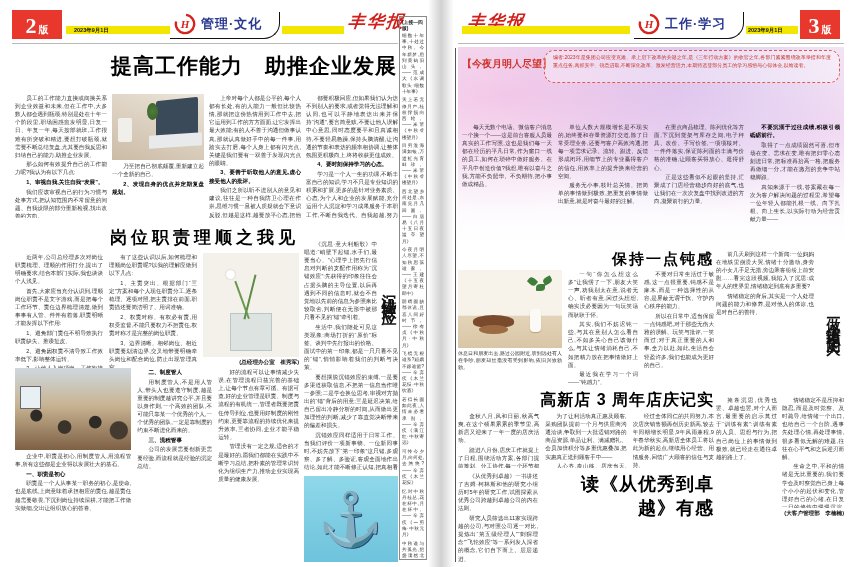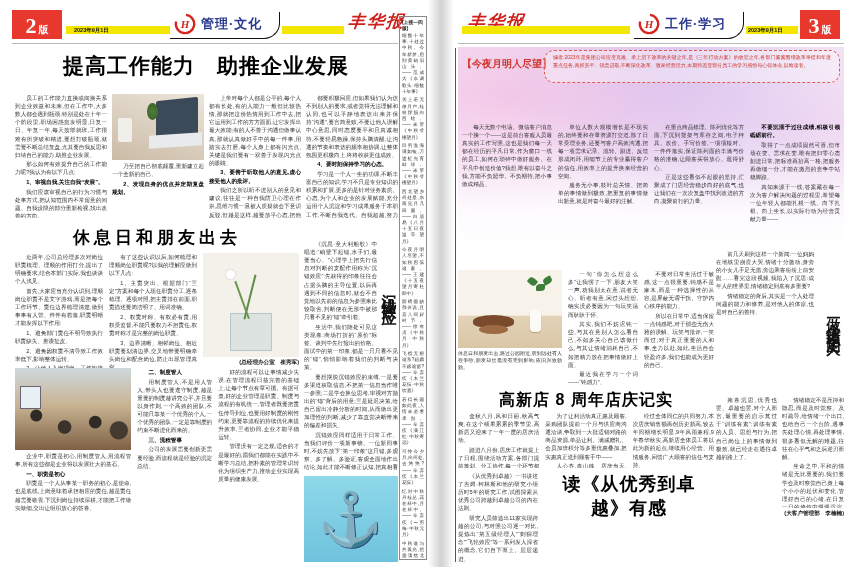--- a/index.html
+++ b/index.html
@@ -15,21 +15,21 @@
   .poem-line{font-size:4.6px;line-height:1.35;margin:0 0 2.5px;color:#333;text-align:justify;}
   .yellowbar{background:#f3e600;height:8px;}
   .pagebox{background:#e8382d;color:#fff;display:flex;align-items:flex-end;justify-content:center;gap:2px;padding-bottom:2px;box-sizing:border-box;}
   .pagenum{font-size:22px;font-weight:bold;font-family:"Liberation Serif",serif;line-height:1;}
   .pageword{font-size:10px;font-weight:bold;line-height:1.4;}
   .capsule{border-bottom:1.5px solid #111;border-right:1.5px solid #111;border-radius:0 0 16px 0;display:flex;align-items:center;gap:5px;padding:0 10px 2px 4px;box-sizing:border-box;background:#fff;}
   .sectionlabel{font-size:13px;font-weight:bold;color:#2b3a8f;letter-spacing:1px;}
   .masthead{font-family:"Liberation Serif",serif;font-style:italic;font-weight:bold;color:#cf1f1a;font-size:17px;letter-spacing:2px;transform:skewX(-6deg);}
   .datetext{font-size:5.5px;font-weight:bold;color:#111;}
   .rule{background:#b9b9b9;height:1px;}
-  .h-main{font-weight:bold;color:#000;text-align:center;}
+  .h-main{font-weight:bold;color:#000;text-align:right;}
   .h-serif{font-family:"Liberation Serif",serif;}
   .photo{position:relative;overflow:hidden;}
   
   .ph-desk{background:linear-gradient(200deg,#ece5da,#cbbba6);}
   .ph-desk .screen{position:absolute;right:6%;top:8%;width:46%;height:58%;background:#3a4a58;transform:skewY(-6deg);border-radius:2px;}
   .ph-desk .keyb{position:absolute;right:2%;top:60%;width:58%;height:20%;background:#e8eaec;transform:skewY(-4deg);}
   .ph-desk .plant{position:absolute;left:38%;top:14%;width:12%;height:26%;background:radial-gradient(circle,#4e7d3a,#39602a);border-radius:50%;}
   .ph-desk .cup{position:absolute;left:6%;top:36%;width:16%;height:36%;background:#f1efe9;border-radius:2px;}
   .ph-flower{background:#f4f1ea;}
   .ph-flower .cube{position:absolute;left:28%;bottom:6%;width:42%;height:34%;background:rgba(190,210,215,.45);border:1px solid #b7c6c9;}
@@ -106,21 +106,21 @@
       <div>
           <p class="para">都要积极回应,但如果我们认为达不到别人的要求,或者觉得无法理解和认同,也可以平静地表达出来并保持“沟通”,要言简意赅,不要让他人误解中心意思,同时态度要平和且真诚相待,不要轻易急躁,保持头脑清醒,让沟通的节奏和表达的频率相协调,让整体氛围更积极向上,终将收获更佳成效。</p>
           <p class="para subhead">4、要时刻保持学习的心态。</p>
           <p class="para">学习是一个人一生的功课,不断丰富自己的知识,学习不只是专业知识的积累和扩展,更多的是针对业务素质、心态,为个人和企业的发展赋能,充分运用个人沉淀和学习成果服务于本职工作,不断自我迭代、自我超越,努力为企业发展贡献自己的力量。</p>
         </div>
 
     </div>
   </div>
 
   <div class="abs" style="left:15px;top:226px;width:284px;">
-    <div class="h-main h-serif" style="font-size:17px;letter-spacing:4px;margin-bottom:4px;">休息日和朋友出去</div>
+    <div class="h-main h-serif" style="font-size:17px;letter-spacing:4px;margin-bottom:4px;">岗位职责理顺之我见</div>
     <div class="cols" style="gap:6px;height:118px;">
       <div class="col" style="width:88px;">
           <p class="para">近两年,公司总经理多次对岗位职责梳理、理顺的作用打分,提出了明确要求,结合本部门实际,我也谈谈个人浅见。</p>
           <p class="para">首先,大家应当充分认识到,理顺岗位职责不是文字游戏,而是把每个工作环节、责任边界梳理清楚,做到事事有人管、件件有着落,职责明晰才能发挥以下作用:</p>
           <p class="para">1、避免部门责任不明导致执行职责缺失、推诿扯皮。</p>
           <p class="para">2、避免因权责不清导致工作效率低下,影响整体运转。</p>
           <p class="para">3、让他人入岗顶岗、工作衔接更加顺畅,提高协同效率。</p>
         </div>
       <div class="col" style="width:88px;">
           <p class="para">有了这些认识以后,如何梳理和理顺岗位职责呢?以我的理解应做到以下几点:</p>
@@ -232,20 +232,21 @@
           <p class="para">正是这些看似不起眼的坚持,汇聚成了门店经营稳步向好的底气,也让我们在一次次复盘中找到改进的方向,凝聚前行的力量。</p>
         </div>
       <div class="col" style="width:90px;">
           <p class="para subhead">不要沉湎于过往成绩,积极引领砥砺前行。</p>
           <p class="para">取得了一点成绩固然可喜,但市场在变、需求在变,唯有把归零心态刻进日常,把标准再抬高一格,把服务再做细一分,才能在激烈的竞争中站稳脚跟。</p>
           <p class="para">真知来源于一线,答案藏在每一次为客户解决问题的过程里,希望每一位年轻人都能扎根一线、向下扎根、向上生长,以实际行动为经营贡献力量——</p>
         </div>
     </div>
   </div>
 
+  <div class="abs h-main" style="left:458px;top:250px;width:256px;font-size:15px;letter-spacing:2px;">保持一点钝感</div>
   <div class="abs cols" style="left:458px;top:270px;width:256px;height:116px;gap:6px;">
     <div class="col" style="width:104px;">
       <div class="photo ph-pottery" style="width:104px;height:78px;">
         <div class="bowl1"></div>
           <div class="bowl2"></div>
           <div class="vase"></div>
         <div class="leaf" style="right:16%;top:18%;"></div>
         <div class="leaf" style="right:24%;top:10%;transform:rotate(40deg);"></div>
         <div class="leaf" style="right:10%;top:9%;transform:rotate(-30deg);"></div>
       </div>
@@ -255,21 +256,21 @@
         <p class="para">一句“你怎么想这么多”让我愣了一下,朋友大笑一声,劝我别太在意,说者无心、听者有意,回过头想想,确实没必要因为一句玩笑话而耿耿于怀。</p>
         <p class="para">其实,我们不妨迟钝一些,与其在意别人怎么看自己,不如多关心自己该做什么,与其让情绪消耗自己,不如把精力放在把事情做好上面。</p>
         <p class="para">最近我在学习一个词——“钝感力”。</p>
       </div>
     <div class="col" style="width:70px;">
         <p class="para">不要对日常生活过于敏感,这一点很重要,钝感不是麻木,而是一种选择性的从容,是屏蔽无谓干扰、守护内心秩序的能力。</p>
         <p class="para">所以在日常中,适当保留一点钝感吧,对于那些无伤大雅的误解、玩笑与批评,一笑而过;对于真正重要的人和事,全力以赴,如此,生活自会轻盈许多,我们也能成为更好的自己。</p>
       </div>
   </div>
 
-  <div class="abs h-main" style="left:458px;top:390px;width:256px;font-size:16px;letter-spacing:1px;">高新店 8 周年店庆记实</div>
+  <div class="abs h-main" style="left:458px;top:390px;width:256px;font-size:16px;letter-spacing:1px;">高新店 3 周年店庆记实</div>
   <div class="abs cols" style="left:458px;top:412px;width:256px;height:56px;gap:6px;">
     <div class="col" style="width:82px;">
         <p class="para">金秋八月,风和日丽,秋高气爽,在这个硕果累累的季节里,高新店又迎来了一年一度的店庆活动。</p>
         <p class="para">踏进八月份,店庆工作就提上了日程,围绕活动方案,各部门提前筹划、分工协作,每一个环节都反复打磨,各组同事主动加班加点,只为给顾客呈现一场诚意满满的周年庆。</p>
       </div>
     <div class="col" style="width:82px;">
         <p class="para">为了让利活动真正惠及顾客,采购团队提前一个月与供应商沟通洽谈,争取到一大批适销对路的商品资源,单品让利、满减赠礼、会员加倍积分等多重优惠叠加,把实惠真正送到顾客手中——</p>
         <p class="para">人心齐,泰山移。店庆当天,客流如织,收银台前排起了长队,同事们相互补位,即便忙得脚不沾地,脸上始终挂着笑容。</p>
       </div>
     <div class="col" style="width:82px;">

